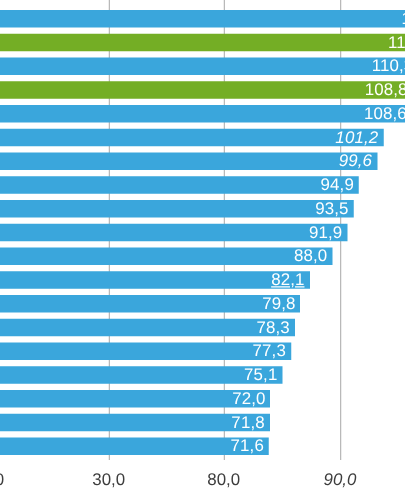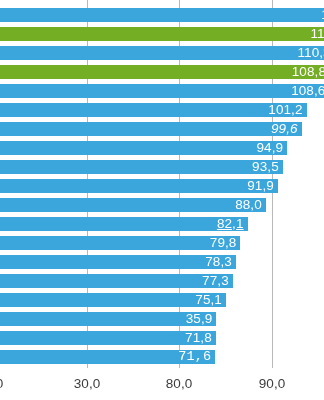--- a/index.html
+++ b/index.html
@@ -55,21 +55,21 @@
           <div class="bar-label" style="left: 330.704px; transform: translate(-100%, -50%); color: rgb(255, 255, 255);">110,3</div>
         </div>
         <div class="bar-row" style="top: 65px; width: 324px;">
           <div class="bar green" style="left: -6px; width: 336.071px; background: rgb(116, 174, 37);"></div>
           <div class="bar-label" style="left: 326.071px; transform: translate(-100%, -50%); color: rgb(255, 255, 255);">108,8</div>
         </div>
         <div class="bar-row" style="top: 84px; width: 324px;">
           <div class="bar blue" style="left: -6px; width: 335.453px; background: rgb(58, 166, 220);"></div>
           <div class="bar-label" style="left: 325.453px; transform: translate(-100%, -50%); color: rgb(255, 255, 255);">108,6</div>
         </div>
-        <div class="bar-row" style="top: 103px; width: 324px;">
+        <div class="bar-row" style="top: 103px; width: 324px; font-style: italic;">
           <div class="bar blue" style="left: -6px; width: 312.596px; background: rgb(58, 166, 220);"></div>
           <div class="bar-label" style="left: 302.596px; transform: translate(-100%, -50%); color: rgb(255, 255, 255);">101,2</div>
         </div>
         <div class="bar-row" style="top: 122px; width: 258px; font-style: italic;">
           <div class="bar blue" style="left: -6px; width: 307.653px; background: rgb(58, 166, 220);"></div>
           <div class="bar-label" style="left: 297.653px; transform: translate(-100%, -50%); color: rgb(255, 255, 255);">99,6</div>
         </div>
         <div class="bar-row" style="top: 141px; width: 324px;">
           <div class="bar blue" style="left: -6px; width: 293.136px; background: rgb(58, 166, 220);"></div>
           <div class="bar-label" style="left: 283.136px; transform: translate(-100%, -50%); color: rgb(255, 255, 255);">94,9</div>
@@ -101,33 +101,33 @@
         <div class="bar-row" style="top: 274px; width: 324px;">
           <div class="bar blue" style="left: -6px; width: 238.771px; background: rgb(58, 166, 220);"></div>
           <div class="bar-label" style="left: 228.771px; transform: translate(-100%, -50%); color: rgb(255, 255, 255);">77,3</div>
         </div>
         <div class="bar-row" style="top: 293px; width: 324px; padding-left: 38px;">
           <div class="bar blue" style="left: -6px; width: 231.976px; background: rgb(58, 166, 220);"></div>
           <div class="bar-label" style="left: 221.976px; transform: translate(-100%, -50%); color: rgb(255, 255, 255);">75,1</div>
         </div>
         <div class="bar-row" style="top: 312px; width: 324px;">
           <div class="bar blue" style="left: -6px; width: 222.4px; background: rgb(58, 166, 220);"></div>
-          <div class="bar-label" style="left: 212.4px; transform: translate(-100%, -50%); color: rgb(255, 255, 255);">35,9</div>
+          <div class="bar-label" style="left: 212.4px; transform: translate(-100%, -50%); color: rgb(255, 255, 255);">72,0</div>
         </div>
         <div class="bar-row" style="top: 331px; width: 324px;">
           <div class="bar blue" style="left: -6px; width: 221.782px; background: rgb(58, 166, 220);"></div>
           <div class="bar-label" style="left: 211.782px; transform: translate(-100%, -50%); color: rgb(255, 255, 255);">71,8</div>
         </div>
-        <div class="bar-row" style="top: 350px; width: 314px; font-family: Liberation Mono, monospace;">
+        <div class="bar-row" style="top: 350px; width: 314px;">
           <div class="bar blue" style="left: -6px; width: 221.164px; background: rgb(58, 166, 220);"></div>
           <div class="bar-label" style="left: 211.164px; transform: translate(-100%, -50%); color: rgb(255, 255, 255);">71,6</div>
         </div>
       </div>
   </div>
 
   <div id="axis">
       <div class="tick-label" style="left: -6px; color: rgb(61, 61, 61);">0,0</div>
       <div class="tick-label" style="left: 87px; color: rgb(61, 61, 61);">30,0</div>
       <div class="tick-label" style="left: 179px; color: rgb(61, 61, 61);">80,0</div>
-      <div class="tick-label" style="left: 272px; color: rgb(61, 61, 61);">90,0</div>
+      <div class="tick-label" style="left: 272px; color: rgb(61, 61, 61); font-style: italic;">90,0</div>
     </div>
 
 </div>
 
 </body></html>

